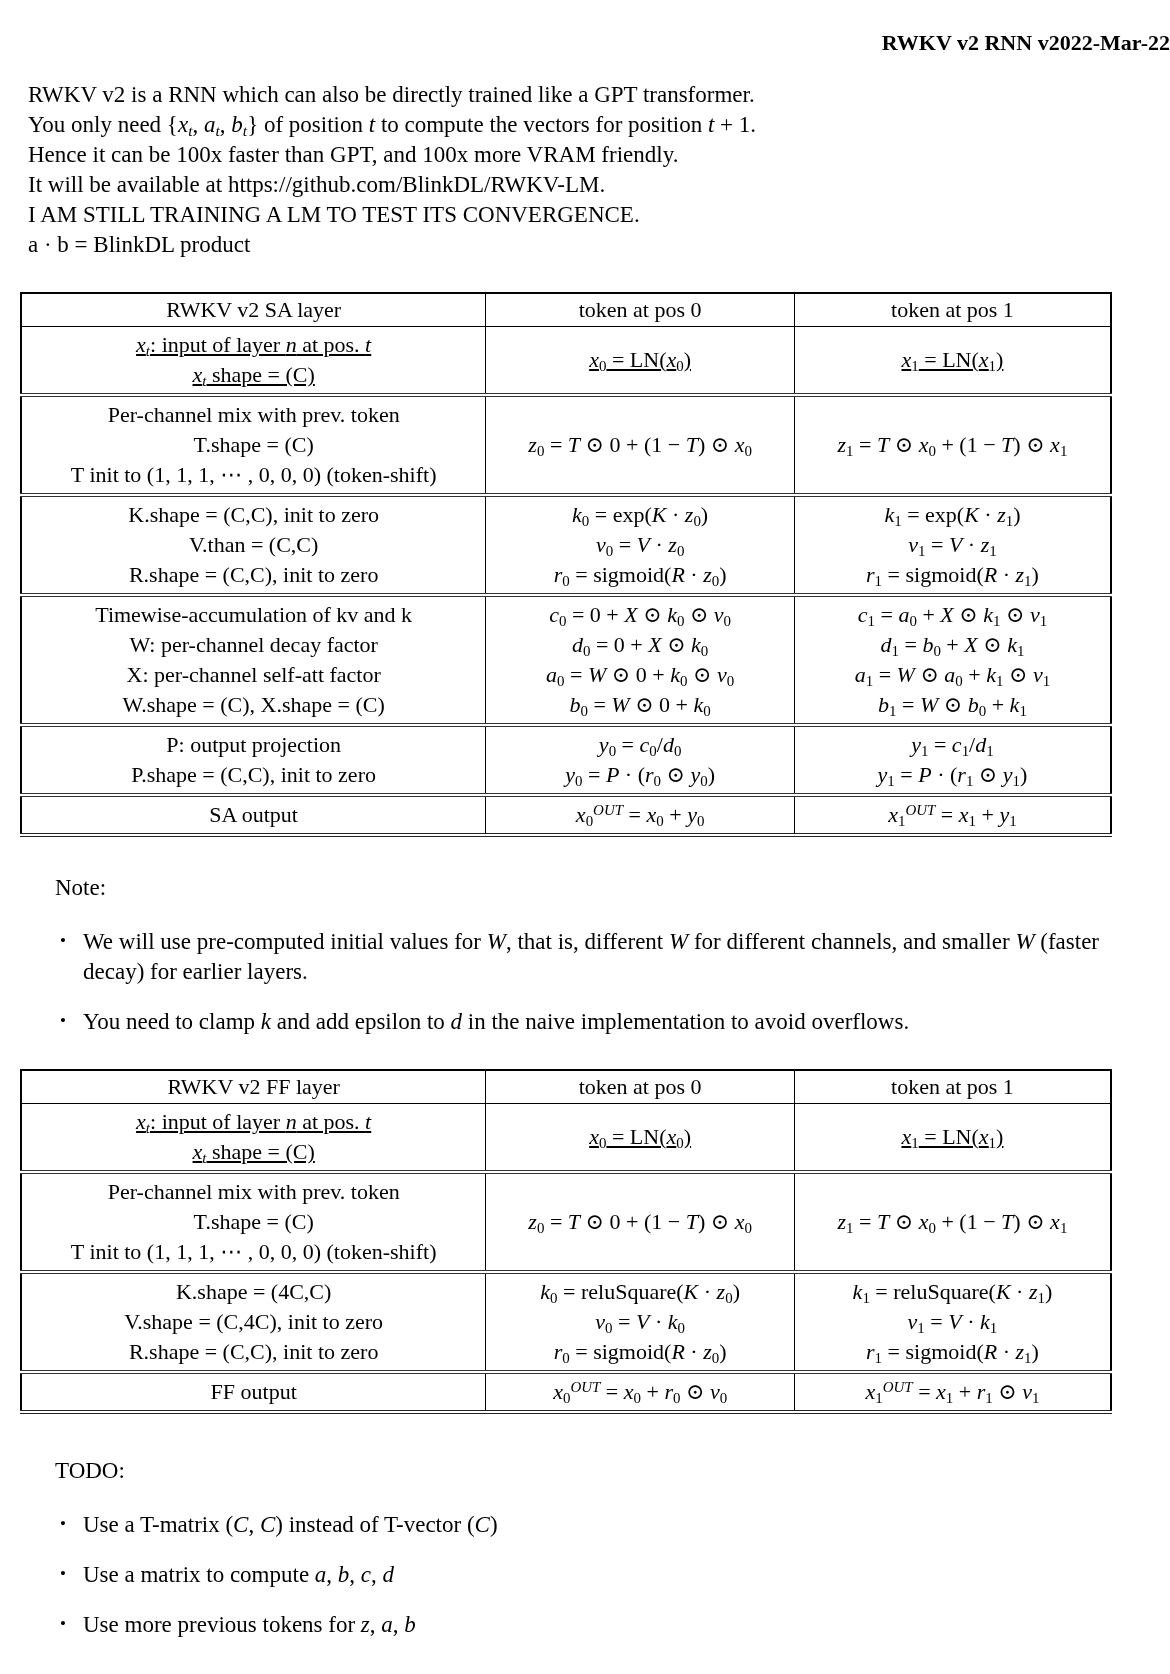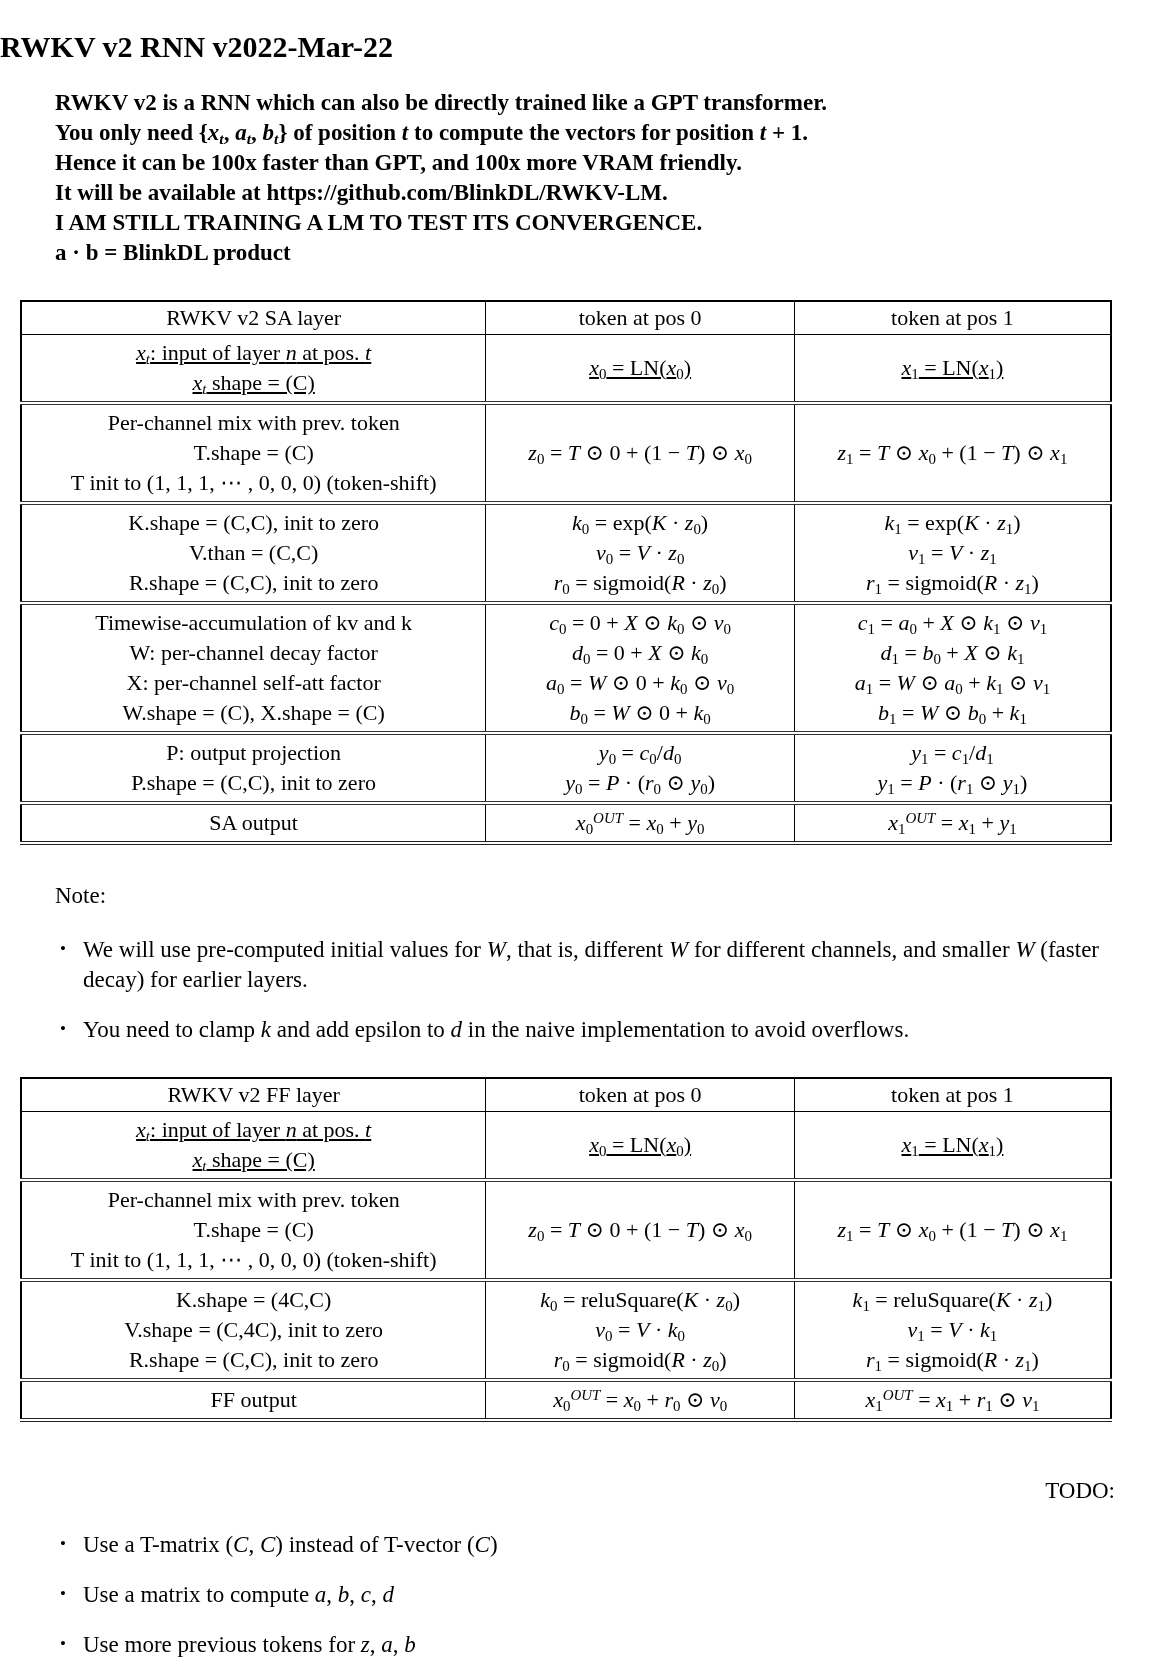--- a/index.html
+++ b/index.html
@@ -11,29 +11,28 @@
     font-size:23px;
   }
   .page {
     position:relative;
     width:1170px;
     height:1674px;
     overflow:hidden;
     background:#fff;
   }
   .title {
-    text-align:left;
+    text-align:right;
     font-weight:bold;
-    font-size:30px;
+    font-size:22px;
     padding-top:30px;
   }
   .intro {
-    margin:24px 52px 0 55px;
+    margin:24px 52px 0 28px;
     line-height:30px;
-    font-weight:bold;
   }
   i { font-style:italic; }
   sub { font-size:68%; vertical-align:-0.28em; line-height:0; }
   sup { font-size:68%; vertical-align:0.5em; line-height:0; }
 
   table.eq-table {
     border-collapse:collapse;
     margin-left:20px;
     margin-top:32px;
     width:1092px;
@@ -63,21 +62,21 @@
     padding-left:25px;
     margin-bottom:20px;
     line-height:30px;
   }
   ul.bullets li .bullet {
     position:absolute;
     left:2px; top:-1px;
     font-size:17px;
   }
   .ff { margin-top:42px; }
-  .todo-heading { margin-top:54px;text-align:right; }
+  .todo-heading { margin-top:42px; }
 </style>
 </head>
 <body>
 
 <div class="page">
 
   <div class="title">RWKV v2 RNN v2022-Mar-22</div>
 
   <div class="intro">
     <div class="iline">RWKV v2 is a RNN which can also be directly trained like a GPT transformer.</div>

